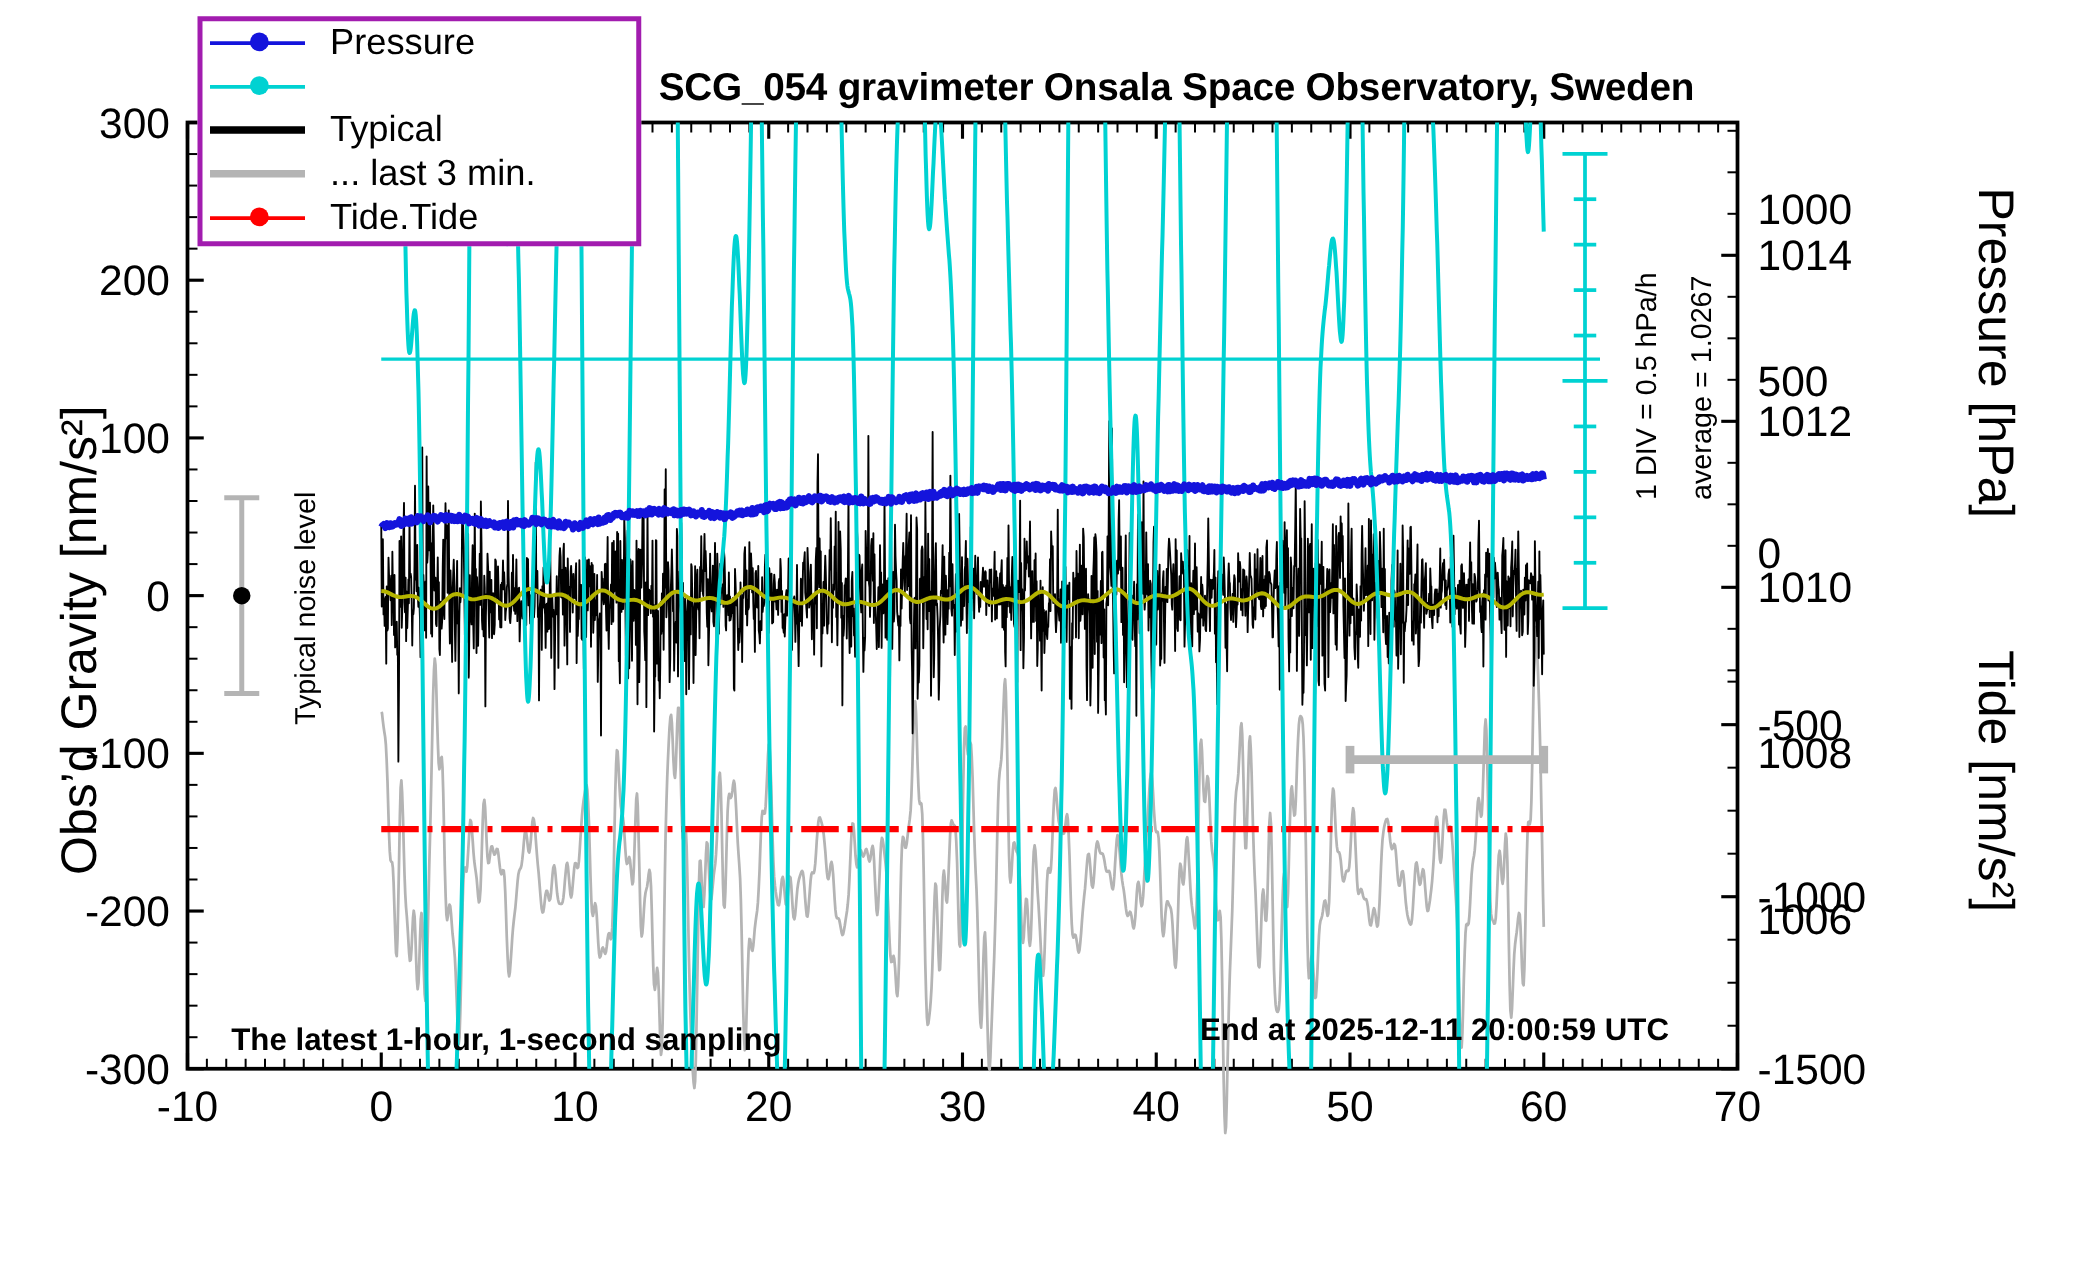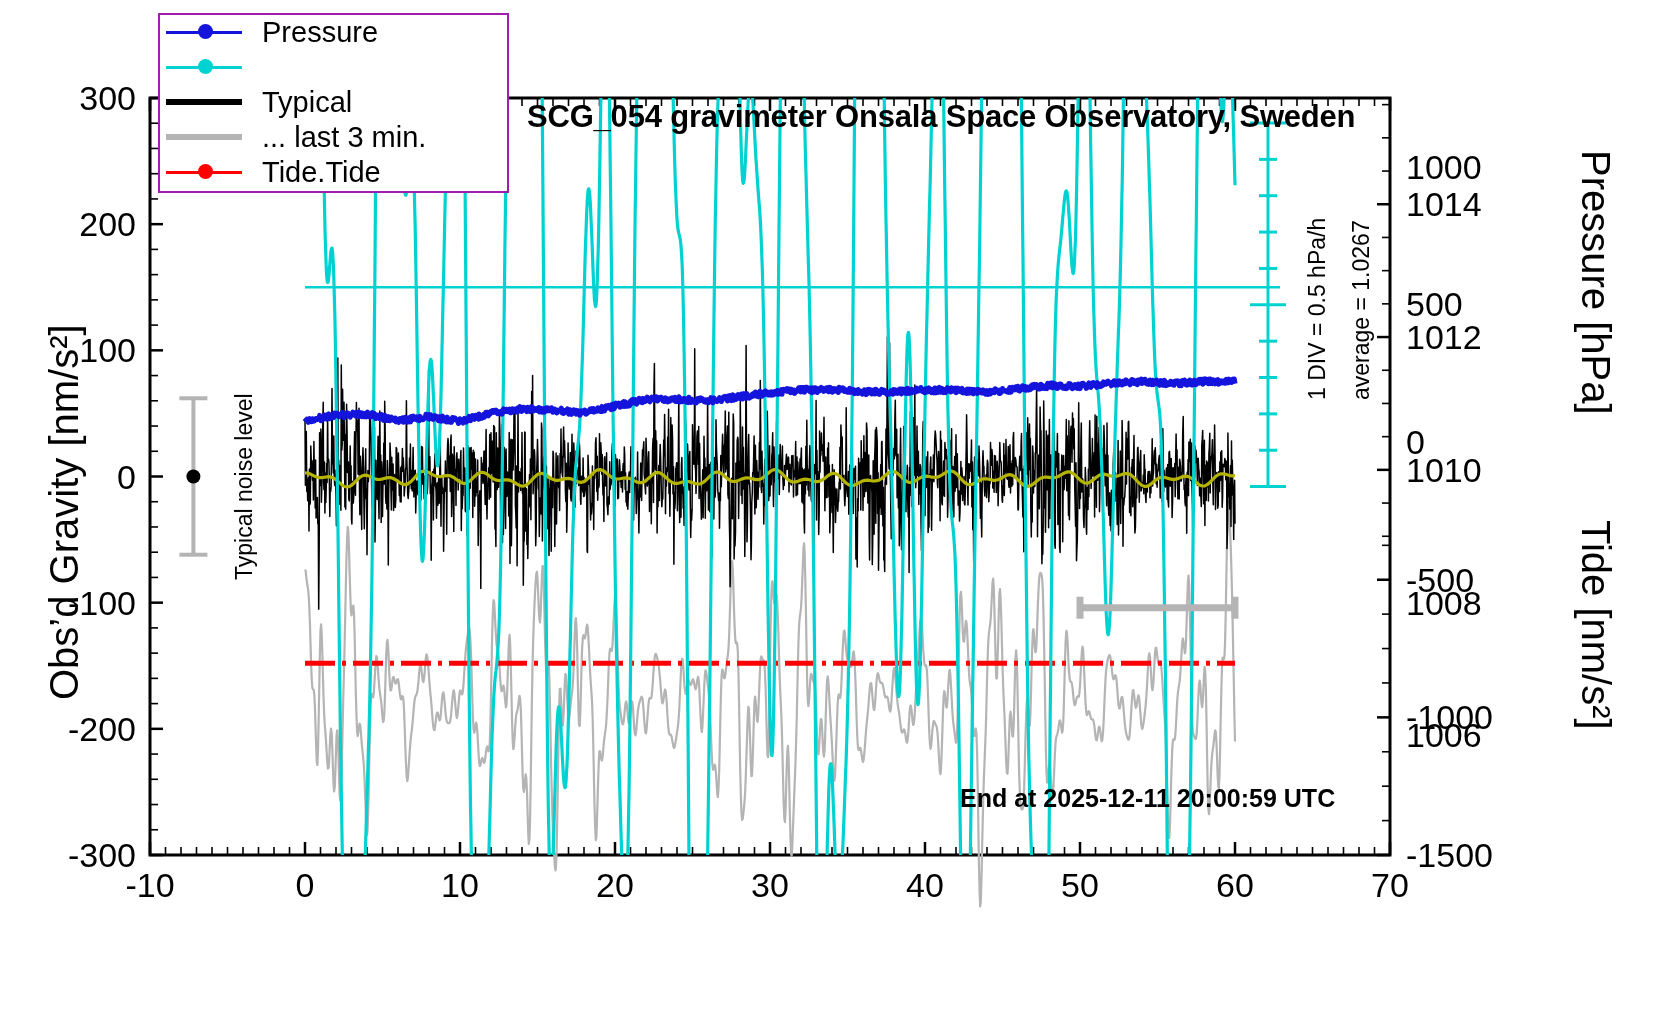--- a/index.html
+++ b/index.html
@@ -3,21 +3,21 @@
 <meta charset="utf-8">
 <style>
   html,body{margin:0;padding:0;background:#ffffff;}
   body{width:1660px;height:1020px;overflow:hidden;font-family:"Liberation Sans",sans-serif;}
   #root{position:relative;width:1660px;height:1020px;}
   .lbl{position:absolute;white-space:nowrap;color:#000;}
   .vert{transform-origin:0 0;}
   #plotsvg{position:absolute;left:0;top:0;}
   .axis-title{font-size:40px;font-family:"Liberation Sans",sans-serif;}
   .bold-ann{font-weight:bold;font-size:25px;font-family:"Liberation Sans",sans-serif;}
-  .legend-box{position:absolute;background:#fff;border:2px solid #a21caf;}
+  .legend-box{position:absolute;background:#fff;border:4px solid #a21caf;}
   .legend-row{display:flex;align-items:center;height:35px;}
   .legend-key{width:88px;height:35px;position:relative;flex:0 0 88px;}
   .legend-text{font-size:29px;color:#000;padding-left:14px;font-family:"Liberation Sans",sans-serif;}
   .ttl{position:absolute;font-weight:bold;font-size:31px;letter-spacing:-0.2px;
        font-family:"Liberation Sans",sans-serif;white-space:nowrap;}
   .small-rot{font-size:23px;font-family:"Liberation Sans",sans-serif;white-space:nowrap;}
 </style>
 </head>
 <body>
 
@@ -292,21 +292,21 @@
       <line x1="1259" y1="341.156" x2="1277" y2="341.156" stroke="#00d2d2" stroke-width="3"></line>
       <line x1="1259" y1="377.51533333333333" x2="1277" y2="377.51533333333333" stroke="#00d2d2" stroke-width="3"></line>
       <line x1="1259" y1="413.87466666666666" x2="1277" y2="413.87466666666666" stroke="#00d2d2" stroke-width="3"></line>
       <line x1="1259" y1="450.234" x2="1277" y2="450.234" stroke="#00d2d2" stroke-width="3"></line>
       <line x1="1250" y1="486.5933333333333" x2="1286" y2="486.5933333333333" stroke="#00d2d2" stroke-width="3"></line>
       <line x1="1080" y1="607.7133333333334" x2="1235" y2="607.7133333333334" stroke="#b4b4b4" stroke-width="7"></line>
       <line x1="1080" y1="596.7133333333334" x2="1080" y2="618.7133333333334" stroke="#b4b4b4" stroke-width="7"></line>
       <line x1="1235" y1="596.7133333333334" x2="1235" y2="618.7133333333334" stroke="#b4b4b4" stroke-width="7"></line>
     </svg>
 
-  <div class="ttl" style="left:527px;top:52px;margin-top:47px;">SCG_054 gravimeter Onsala Space Observatory, Sweden</div>
+  <div class="ttl" style="left:527px;top:52px;">SCG_054 gravimeter Onsala Space Observatory, Sweden</div>
 
   <div class="legend-box" id="legend" style="left:158px;top:13px;width:347px;height:176px;">
       <div class="legend-row">
         <div class="legend-key">
           <div style="position: absolute; left: 6px; right: 6px; top: 15.5px; height: 3px; background: rgb(20, 20, 220);"></div>
           <div style="position: absolute; left: 38px; top: 9px; width: 15px; height: 15px; border-radius: 50%; background: rgb(20, 20, 220);"></div>
         </div>
         <div class="legend-text">Pressure</div>
       </div>
       <div class="legend-row">
@@ -329,21 +329,22 @@
       </div>
       <div class="legend-row">
         <div class="legend-key">
           <div style="position: absolute; left: 6px; right: 6px; top: 15.5px; height: 3px; background: rgb(255, 0, 0);"></div>
           <div style="position: absolute; left: 38px; top: 9px; width: 15px; height: 15px; border-radius: 50%; background: rgb(255, 0, 0);"></div>
         </div>
         <div class="legend-text">Tide.Tide</div>
       </div>
     </div>
 
-  <div class="bold-ann lbl" style="left:960px;top:784px;">End at 2025-12-11 20:00:59 UTC</div>
+  <div class="bold-ann lbl" style="left:185px;top:818px;">The latest 1-hour, 1-second sampling</div>
+  <div class="bold-ann lbl" style="left:960px;top:810px;">End at 2025-12-11 20:00:59 UTC</div>
 
 
   <div class="axis-title lbl vert" style="left:42px;top:700px;transform:rotate(-90deg);">Obs’d Gravity [nm/s²]</div>
 
   <div class="axis-title lbl vert" style="left:1618px;top:150px;transform:rotate(90deg);">Pressure [hPa]</div>
 
   <div class="axis-title lbl vert" style="left:1618px;top:520px;transform:rotate(90deg);">Tide [nm/s²]</div>
 
   <div class="small-rot lbl vert" style="left:231px;top:580px;transform:rotate(-90deg);">Typical noise level</div>
 

